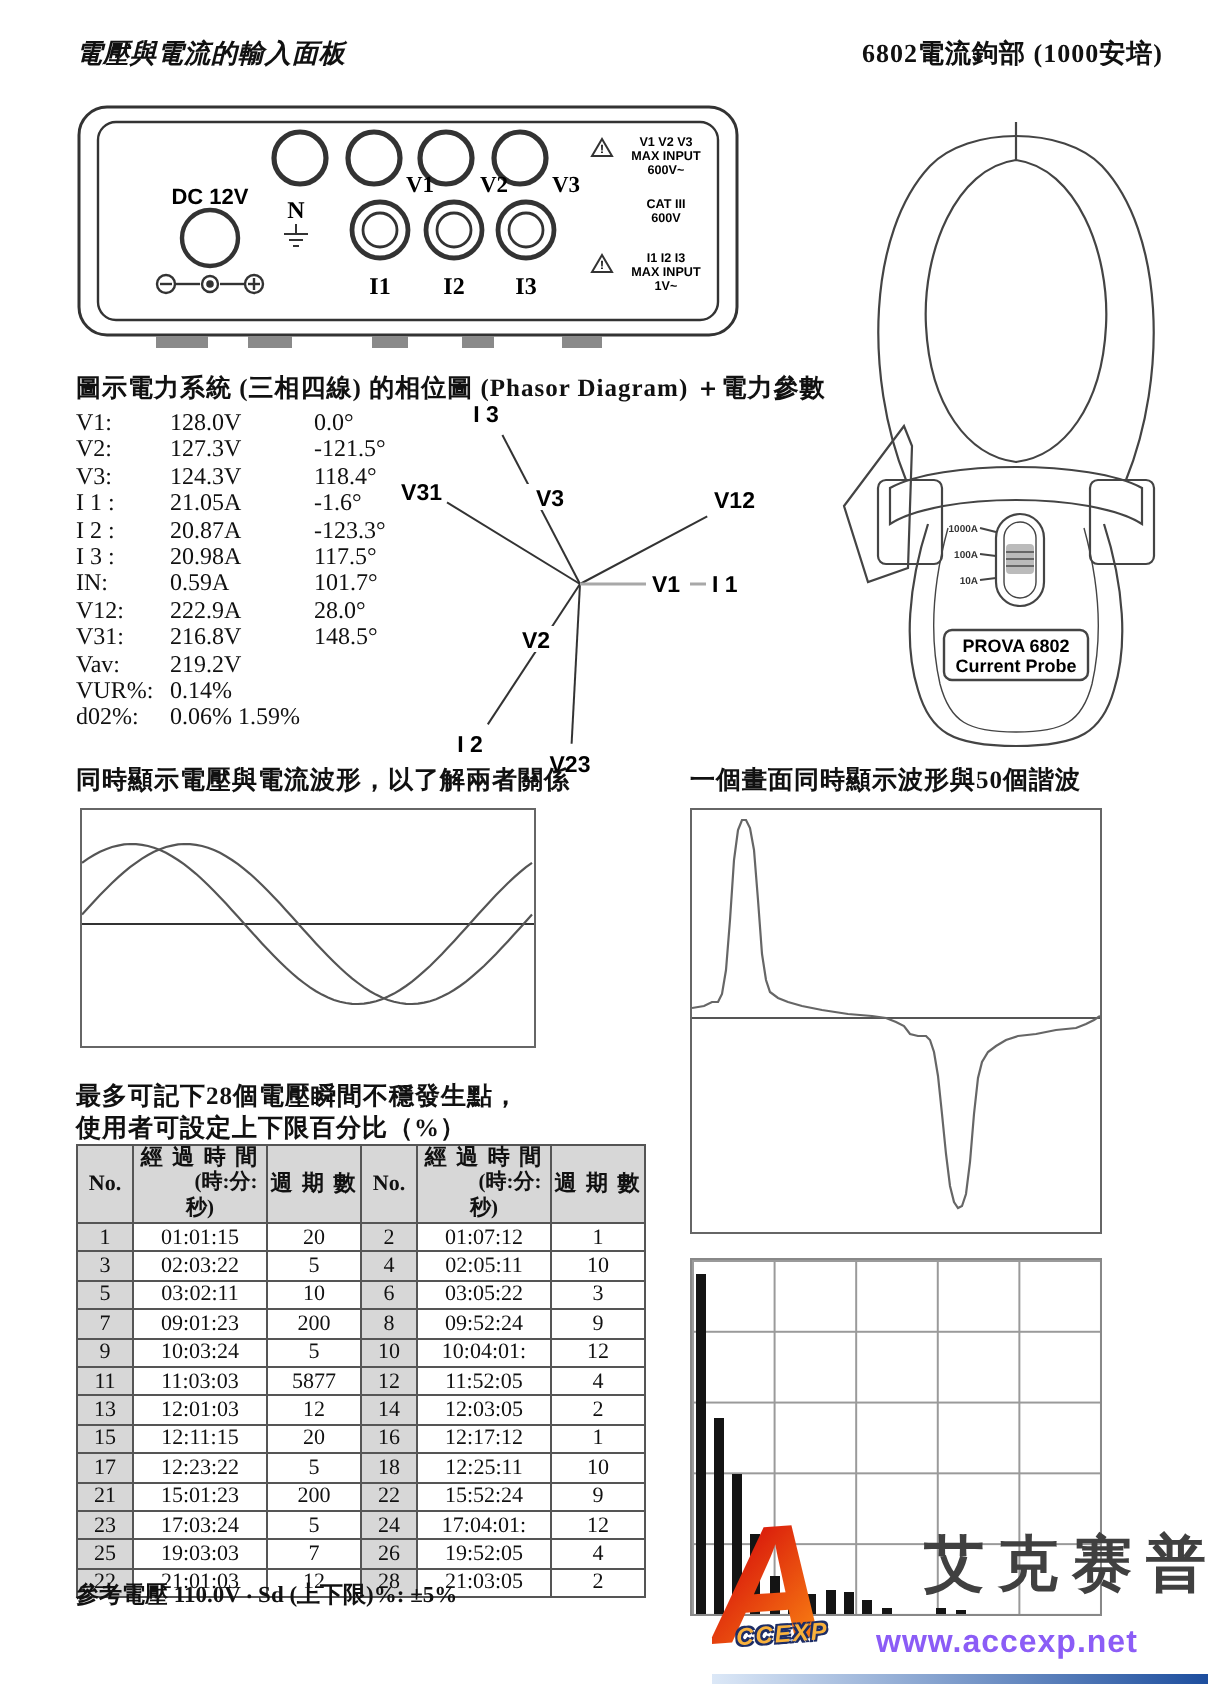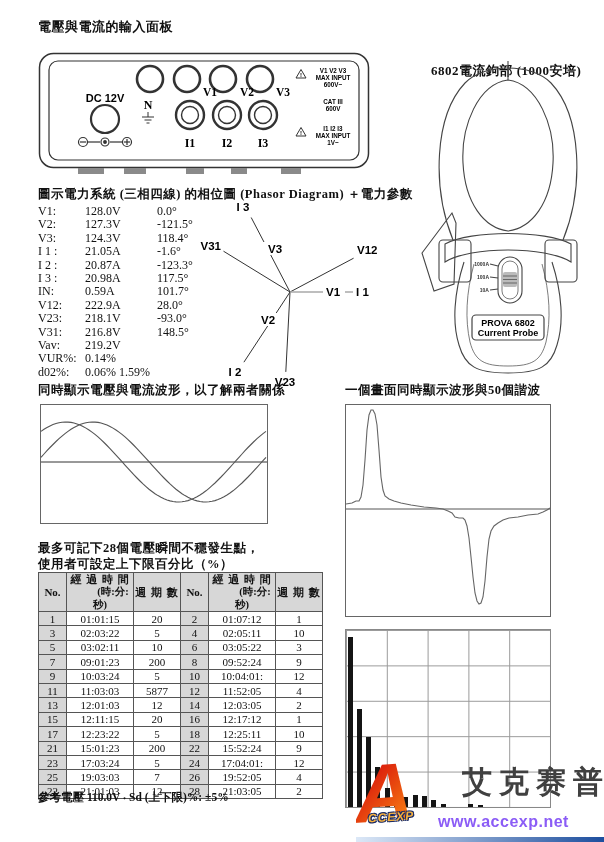--- a/index.html
+++ b/index.html
@@ -58,22 +58,22 @@
      background:linear-gradient(90deg,#dce8f7,#1d4e9e);}
 
   svg text{font-family:"Liberation Sans",sans-serif;}
   svg text.serif{font-family:"Liberation Serif",serif;}
 </style>
 </head>
 <body>
 
 <div id="page">
 
-  <div class="abs sec-title" style="left:38px;top:18px;">電壓與電流的輸入面板</div>
-  <div class="abs sec-title" style="left:431px;top:18px;margin-top:44px;">6802電流鉤部 (1000安培)</div>
+  <div class="abs sec-title" style="left:38px;top:18px;font-style:italic;">電壓與電流的輸入面板</div>
+  <div class="abs sec-title" style="left:431px;top:18px;">6802電流鉤部 (1000安培)</div>
 
   <svg class="abs" style="left:38px;top:52px;" width="332" height="128" viewBox="0 0 332 128">
     <rect x="1.5" y="1.5" width="329" height="114" rx="14" fill="none" stroke="#333" stroke-width="1.5"></rect>
     <rect x="11" y="9" width="310" height="99" rx="9" fill="none" stroke="#333" stroke-width="1.2"></rect>
     <g fill="#8a8a8a">
       <rect x="40" y="116" width="26" height="6"></rect>
         <rect x="86" y="116" width="22" height="6"></rect>
       <rect x="148" y="116" width="18" height="6"></rect>
         <rect x="193" y="116" width="16" height="6"></rect>
       <rect x="243" y="116" width="20" height="6"></rect>
@@ -209,25 +209,20 @@
         <span class="rn">IN:</span>
         <span class="rv">0.59A</span>
         <span class="ra">101.7°</span>
       </div>
       <div class="reading-row">
         <span class="rn">V12:</span>
         <span class="rv">222.9A</span>
         <span class="ra">28.0°</span>
       </div>
       <div class="reading-row">
-        <span class="rn">V23:</span>
-        <span class="rv">218.1V</span>
-        <span class="ra">-93.0°</span>
-      </div>
-      <div class="reading-row">
         <span class="rn">V31:</span>
         <span class="rv">216.8V</span>
         <span class="ra">148.5°</span>
       </div>
       <div class="reading-row">
         <span class="rn">Vav:</span>
         <span class="rv">219.2V</span>
         <span class="ra"></span>
       </div>
       <div class="reading-row">

